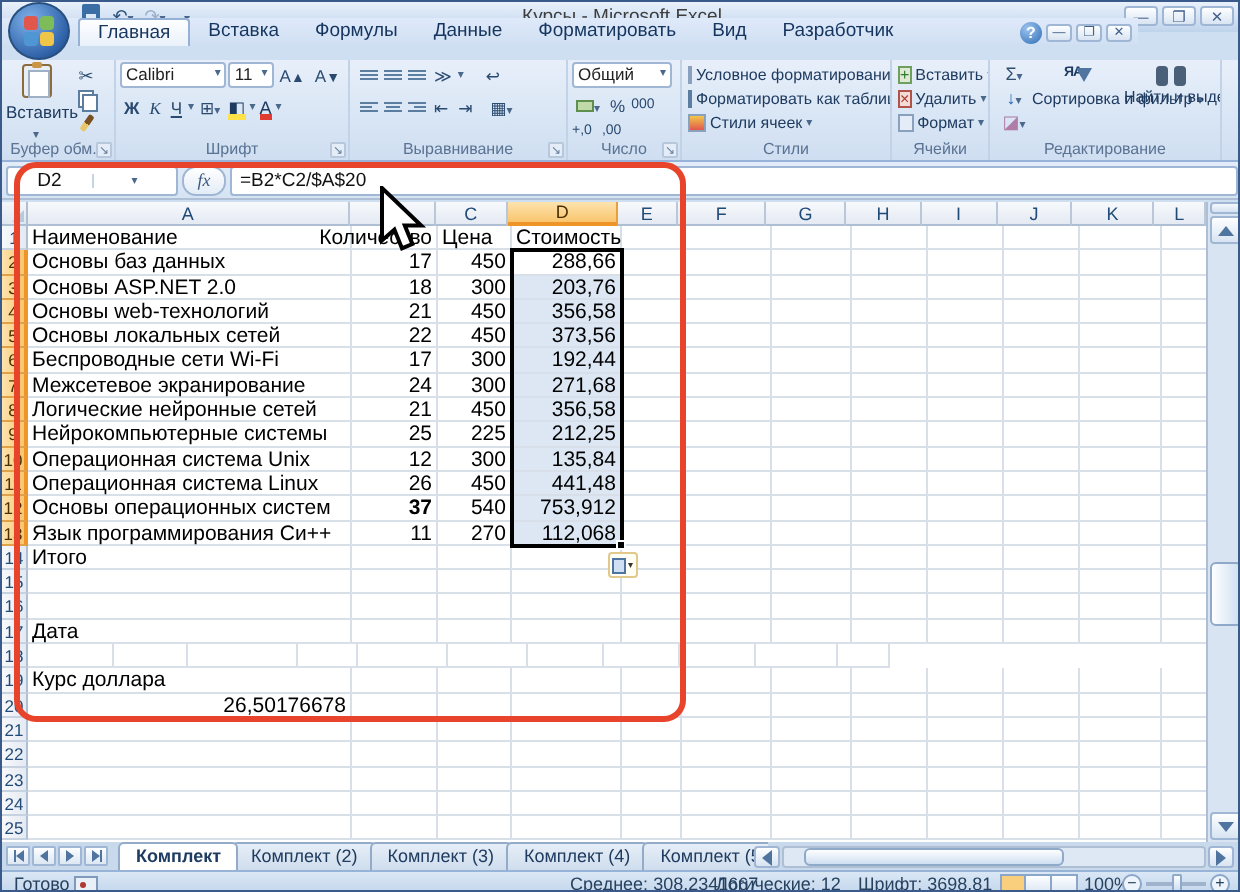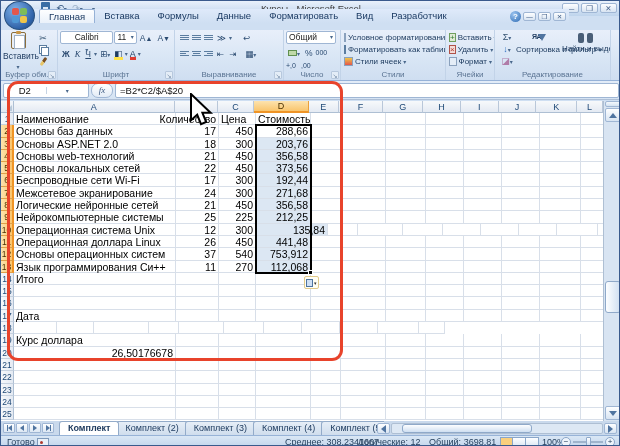--- a/index.html
+++ b/index.html
@@ -66,21 +66,21 @@
   .ic-clipboard:after { content:""; position:absolute; left:4px; top:-2px; width:5px; height:3px; background:#c89646; border-radius:1px; }
   .clip-side { float:left; width:20px; display:flex; flex-direction:column; gap:1px; padding-top:2px; }
   .mini { height:11px; font-size:9px; line-height:11px; text-align:center; color:#31506f; }
   .ic-copy { position:relative; display:inline-block; width:8px; height:9px; }
   .ic-copy:before, .ic-copy:after { content:""; position:absolute; width:6px; height:7px; background:#fff; border:1px solid #5b7da0; }
   .ic-copy:before { left:0; top:0; } .ic-copy:after { left:2px; top:2px; }
   .ic-brush { display:inline-block; width:3px; height:9px; background:linear-gradient(#7a4f21 55%,#e7c66a 55%); transform:rotate(35deg); border-radius:1px; }
 
   
   .g-font { width:117px; }
-  .fname { width:58px;flex-direction:column; } .fsize { width:24px; }
+  .fname { width:58px; } .fsize { width:24px; }
   .b-bold { font-weight:bold; } .b-italic { font-style:italic; font-family:"Liberation Serif",serif; } .b-under { text-decoration:underline; }
   .colorbar { display:inline-block; position:relative; font-size:9px; line-height:10px; padding:0 1px; color:#1f3c60; }
   .colorbar i { position:absolute; left:1px; right:1px; bottom:-1px; height:3px; display:block; }
   .bar-y { background:#ffe24a; } .bar-r { background:#e03c32; }
 
   
   .g-align { width:109px; padding-left:4px; }
   .albars { display:inline-flex; flex-direction:column; gap:1px; width:11px; padding:0 1px; }
   .albars i { height:1px; background:#5b7da0; display:block; }
   .al-l i:nth-child(even) { width:70%; } .al-c i:nth-child(even) { width:70%; margin:0 auto; } .al-r i:nth-child(even) { width:70%; margin-left:auto; }
@@ -583,49 +583,49 @@
         <div class="cell" style="width: 38px;"></div>
         <div class="cell" style="width: 38px;"></div>
         <div class="cell" style="width: 41px;"></div>
         <div class="cell" style="width: 26px;"></div>
       </div>
       <div class="grow">
         <div class="rhead selhdr">10</div>
         <div class="cell" style="width: 162px;">Операционная система Unix</div>
         <div class="cell num" style="width: 43px;">12</div>
         <div class="cell num" style="width: 37px;">300</div>
-        <div class="cell num dsel" style="width: 72px;">135,84</div>
+        <div class="cell num dsel" style="width: 55px;">135,84</div>
         <div class="cell" style="width: 30px;"></div>
         <div class="cell" style="width: 45px;"></div>
         <div class="cell" style="width: 40px;"></div>
         <div class="cell" style="width: 38px;"></div>
         <div class="cell" style="width: 38px;"></div>
         <div class="cell" style="width: 38px;"></div>
         <div class="cell" style="width: 41px;"></div>
         <div class="cell" style="width: 26px;"></div>
       </div>
       <div class="grow">
         <div class="rhead selhdr">11</div>
-        <div class="cell" style="width: 162px;">Операционная доллара Linux</div>
+        <div class="cell" style="width: 162px;">Операционная система Linux</div>
         <div class="cell num" style="width: 43px;">26</div>
         <div class="cell num" style="width: 37px;">450</div>
         <div class="cell num dsel" style="width: 55px;">441,48</div>
         <div class="cell" style="width: 30px;"></div>
         <div class="cell" style="width: 45px;"></div>
         <div class="cell" style="width: 40px;"></div>
         <div class="cell" style="width: 38px;"></div>
         <div class="cell" style="width: 38px;"></div>
         <div class="cell" style="width: 38px;"></div>
         <div class="cell" style="width: 41px;"></div>
         <div class="cell" style="width: 26px;"></div>
       </div>
       <div class="grow">
         <div class="rhead selhdr">12</div>
         <div class="cell" style="width: 162px;">Основы операционных систем</div>
-        <div class="cell num" style="width: 43px;">37</div>
+        <div class="cell num" style="width: 43px; font-weight: bold;">37</div>
         <div class="cell num" style="width: 37px;">540</div>
         <div class="cell num dsel" style="width: 55px;">753,912</div>
         <div class="cell" style="width: 30px;"></div>
         <div class="cell" style="width: 45px;"></div>
         <div class="cell" style="width: 40px;"></div>
         <div class="cell" style="width: 38px;"></div>
         <div class="cell" style="width: 38px;"></div>
         <div class="cell" style="width: 38px;"></div>
         <div class="cell" style="width: 41px;"></div>
         <div class="cell" style="width: 26px;"></div>
@@ -884,21 +884,21 @@
   <div class="statusbar">
     <span class="sb-item" style="left:6px">Готово</span>
     <span class="macro-ic"></span>
     <span class="sb-item" style="left:284px">
       <span>Среднее:</span> <span>308,2341667</span>
     </span>
     <span class="sb-item" style="left:357px">
       <span>Логические:</span> <span>12</span>
     </span>
     <span class="sb-item" style="left:428px">
-      <span>Общий:</span> <span>3698,81</span>
+      <span>Шрифт:</span> <span>3698,81</span>
     </span>
     <span class="viewbtns">
       <span class="vb active"></span>
       <span class="vb"></span>
       <span class="vb"></span>
     </span>
     <span class="sb-item" style="left:541px">100%</span>
     <span class="zoomctl">
       <span class="zbtn">−</span>
       <span class="ztrack">

